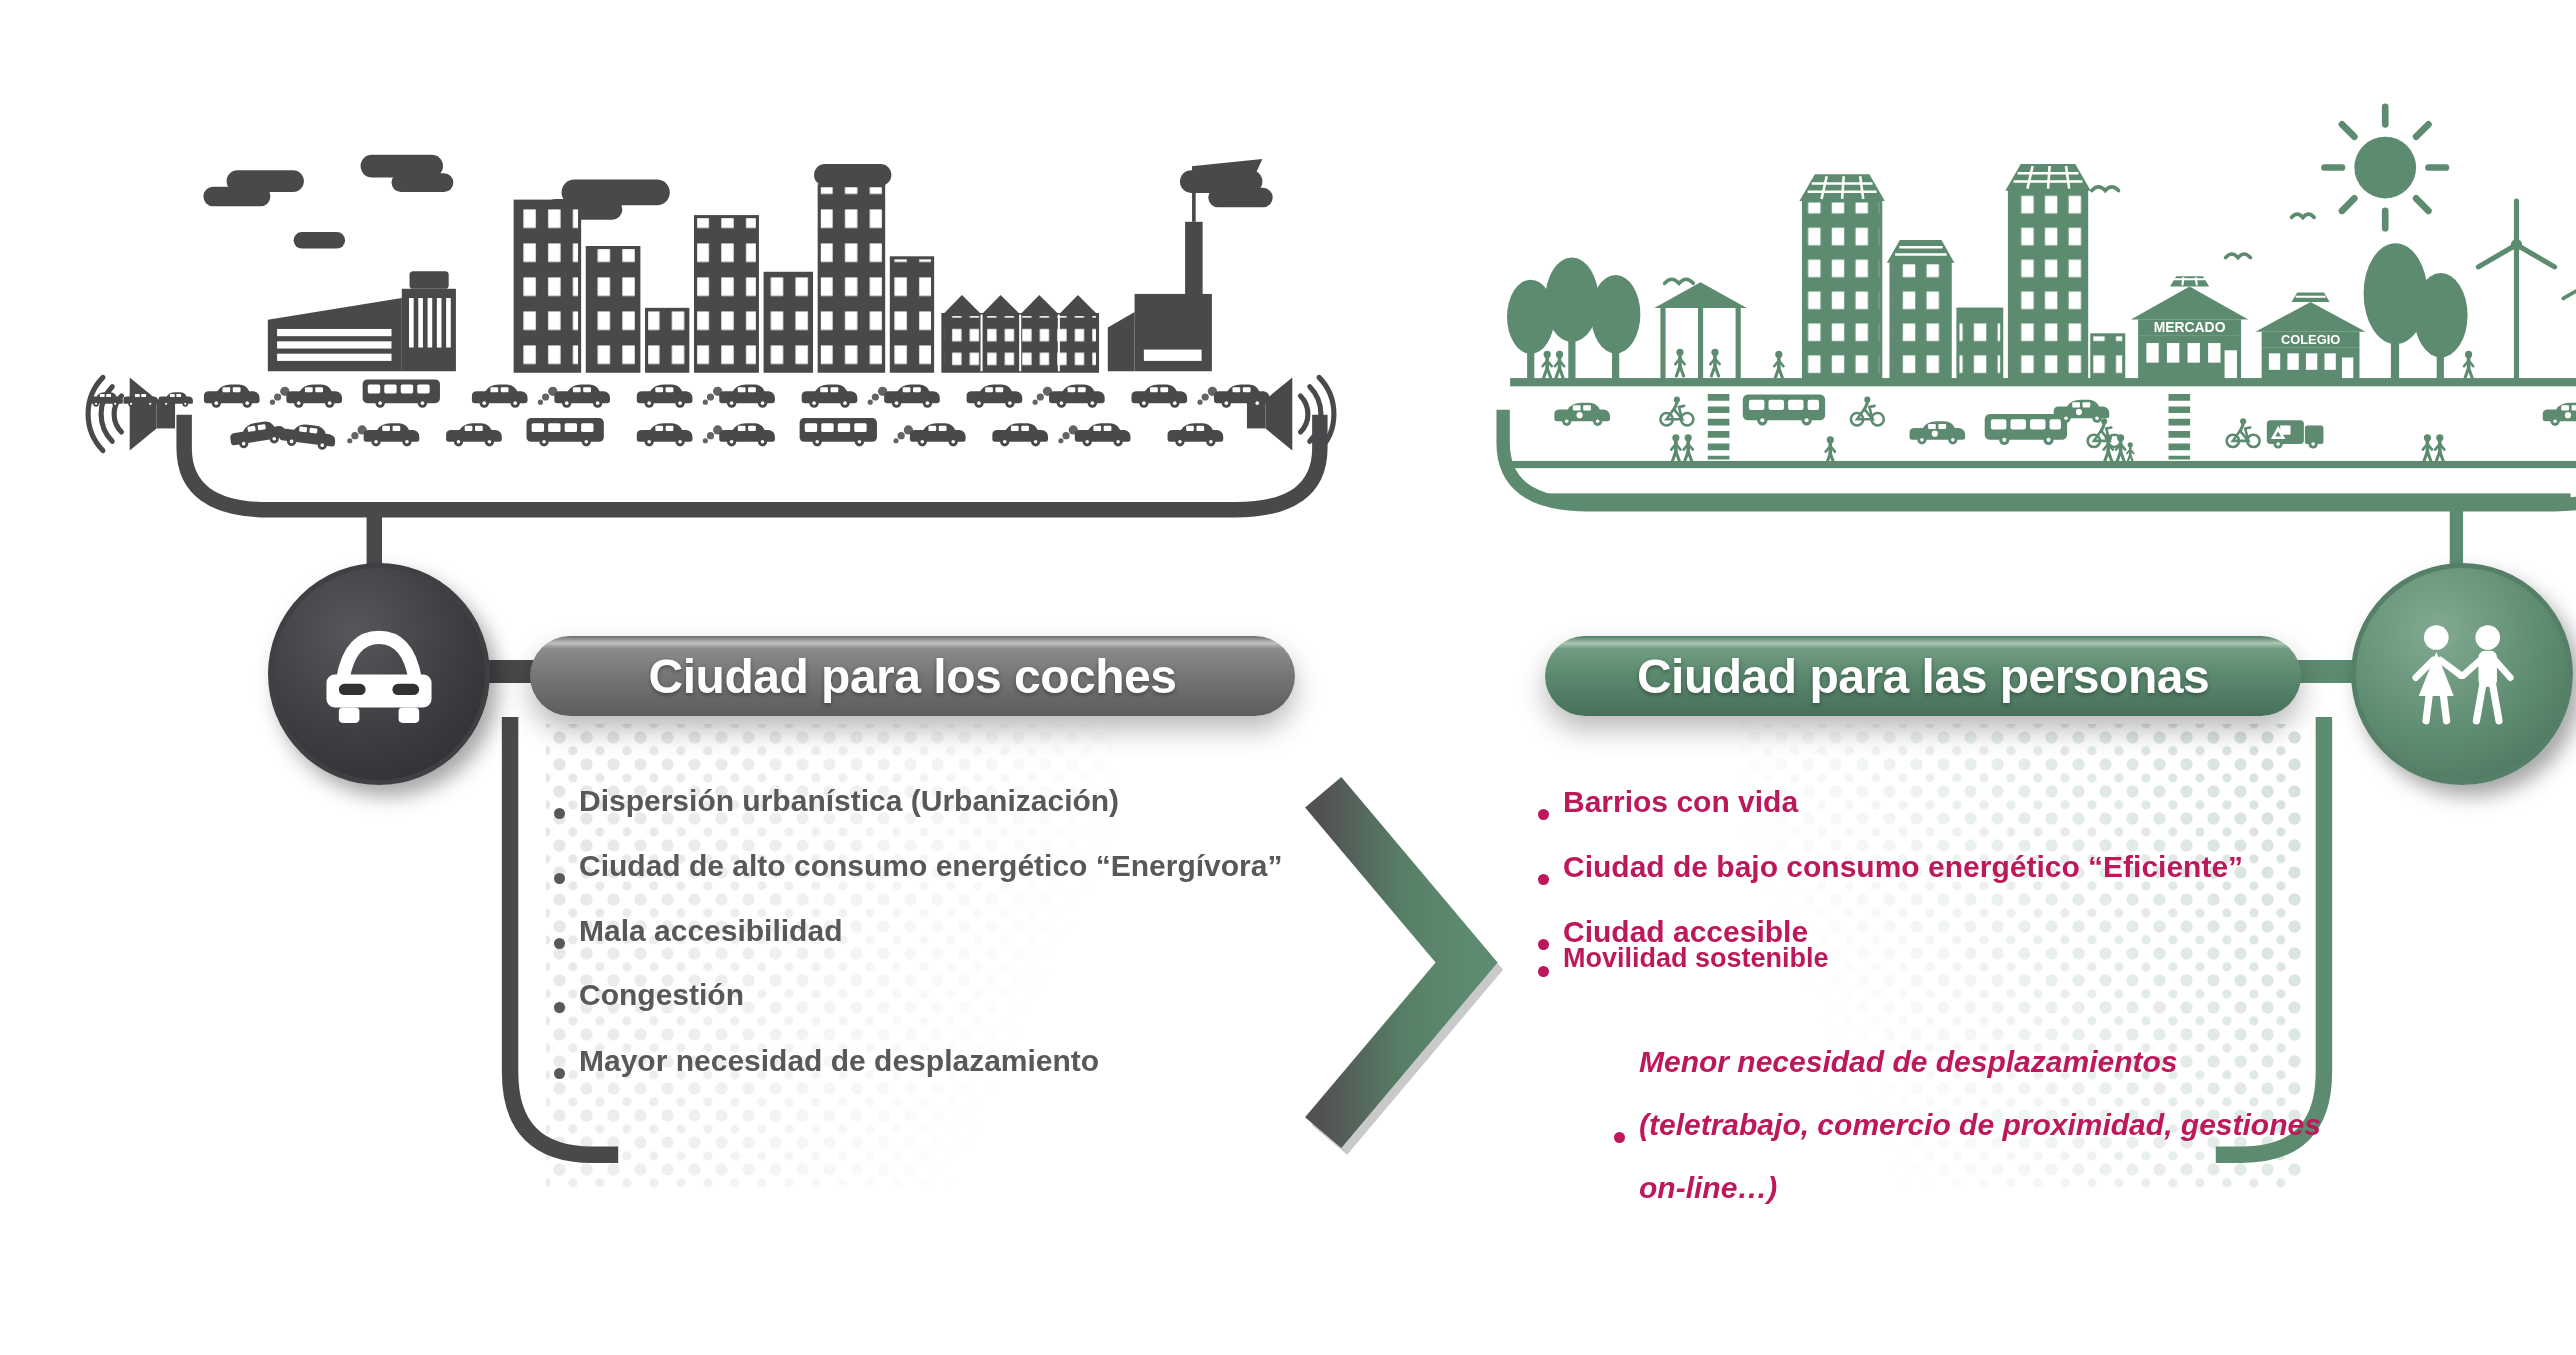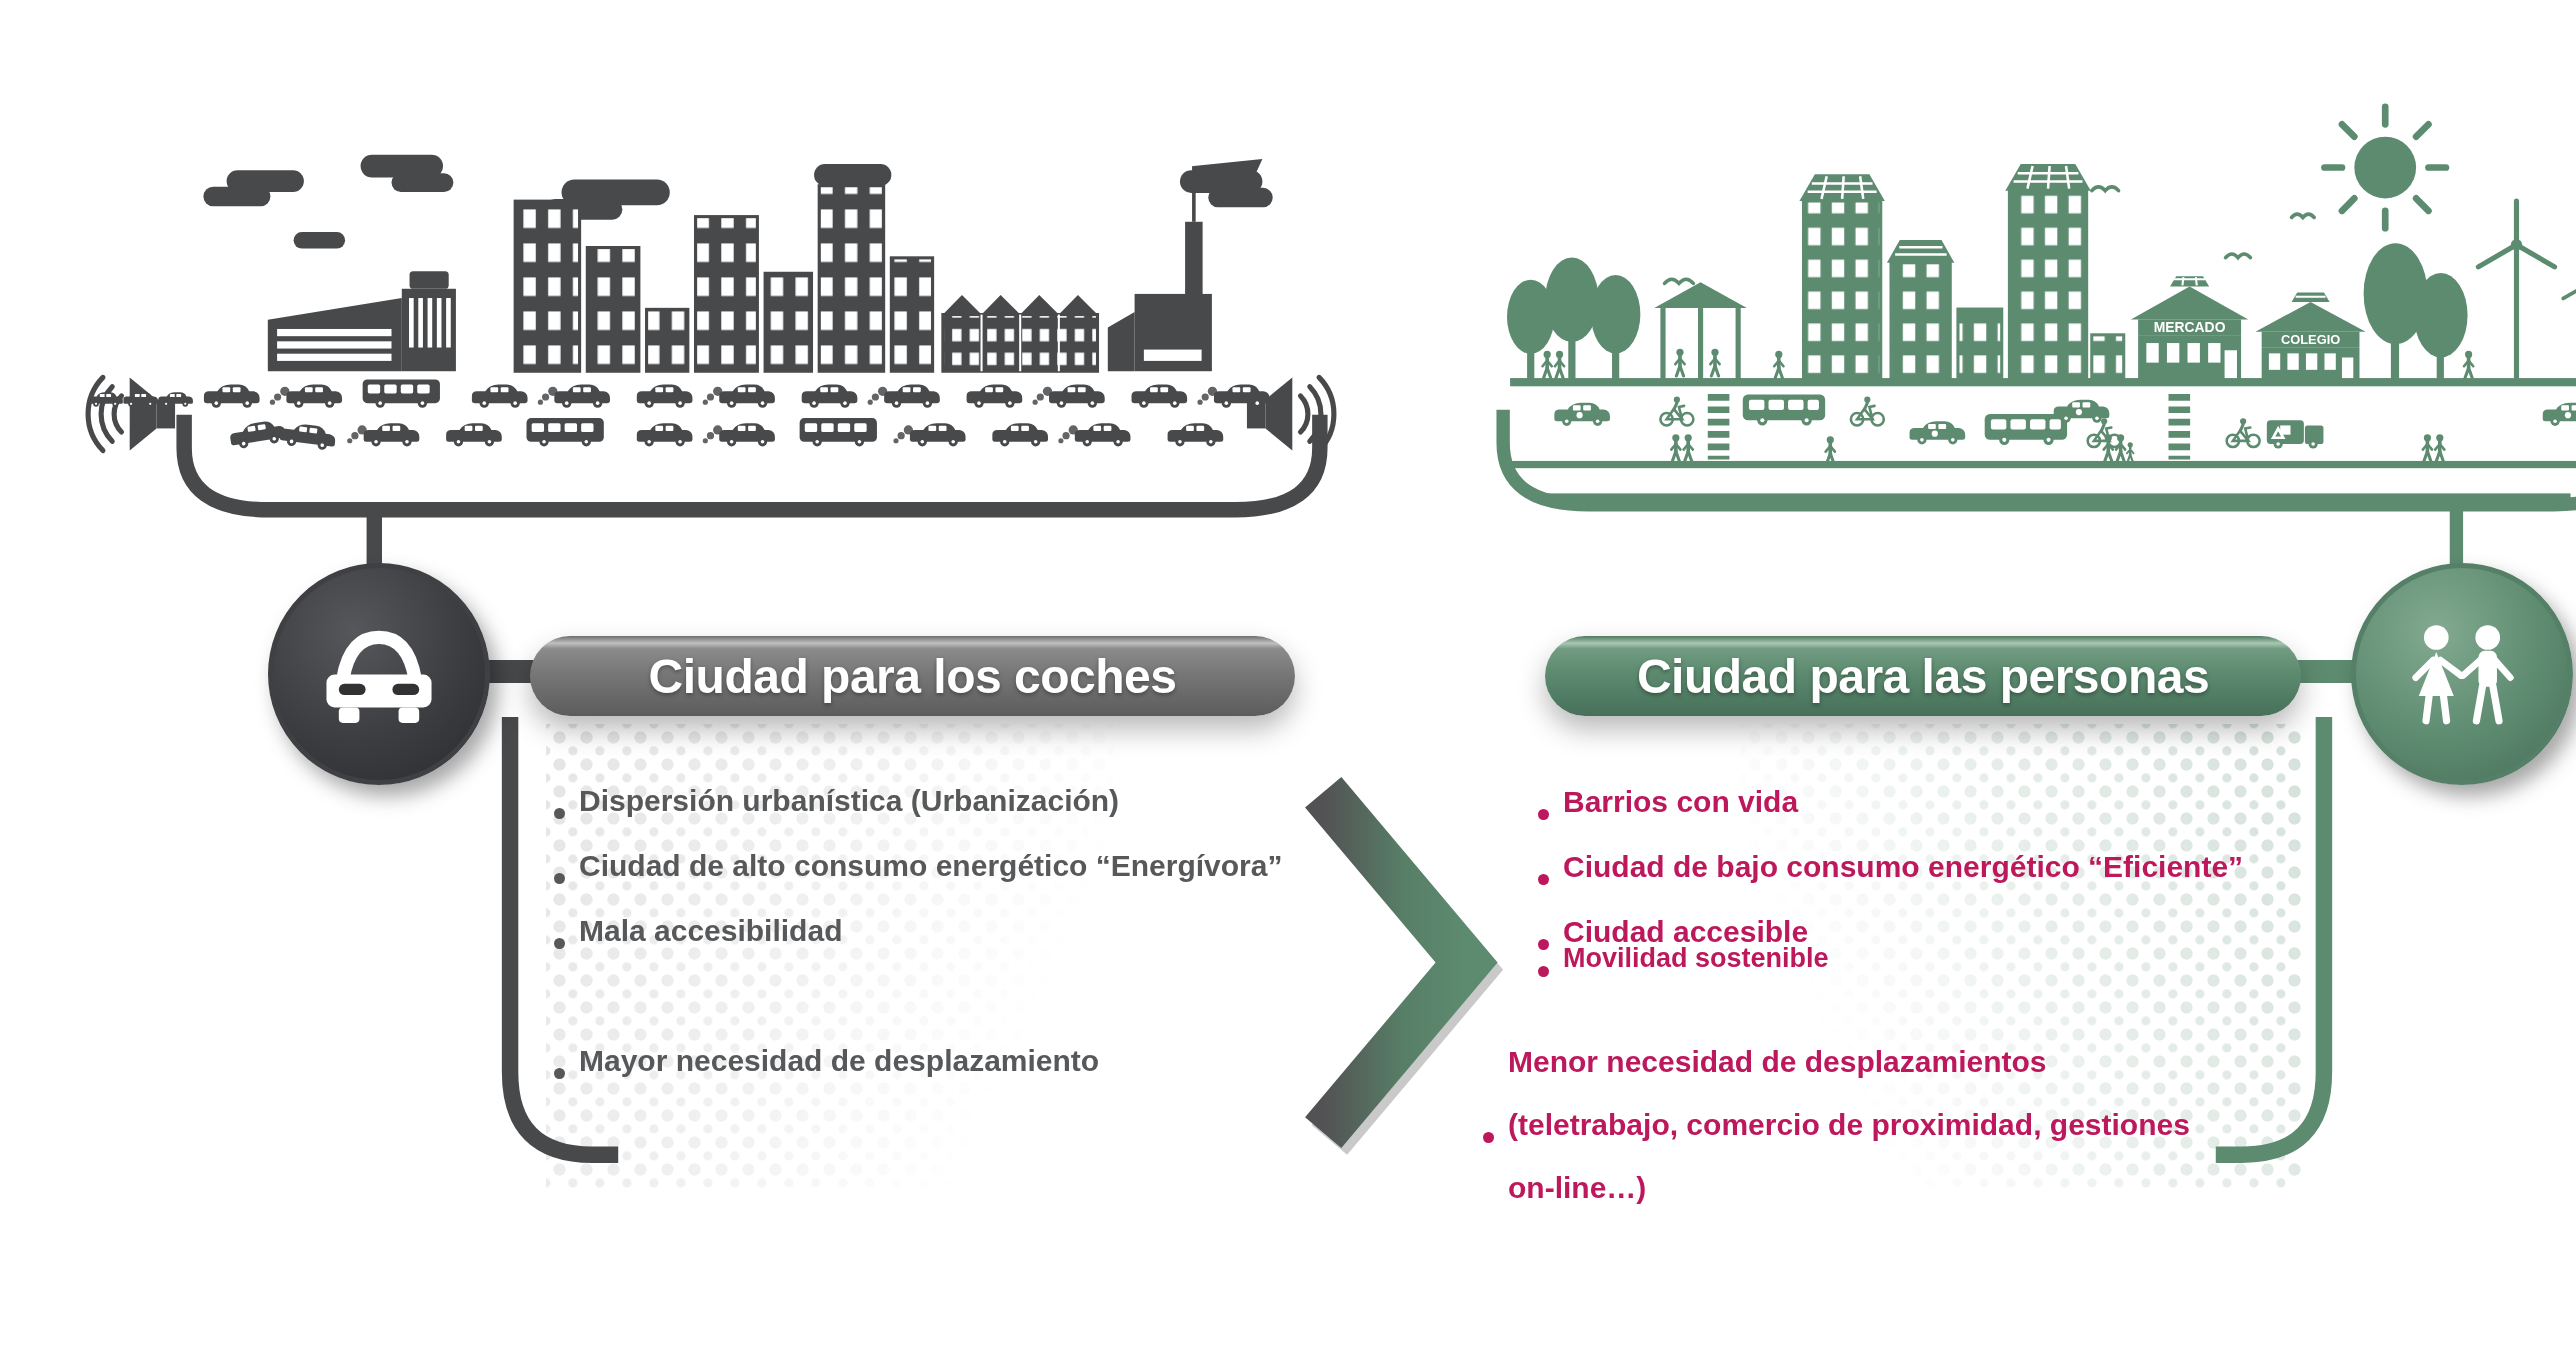--- a/index.html
+++ b/index.html
@@ -504,20 +504,26 @@
         <i></i>
       </span>
     <span class="btxt">Ciudad de alto consumo energético “Energívora”</span>
   </div>
   <div class="abs bullet bullet-gray" style="left:554px;top:899px;width:762px;">
     <span class="dot">
         <i></i>
       </span>
     <span class="btxt">Mala accesibilidad</span>
   </div>
+  <div class="abs bullet bullet-gray" style="left:554px;top:963px;width:762px;">
+    <span class="dot">
+        <i></i>
+      </span>
+    <span class="btxt">Congestión</span>
+  </div>
   <div class="abs bullet bullet-gray" style="left:554px;top:1029px;width:762px;">
     <span class="dot">
         <i></i>
       </span>
     <span class="btxt">Mayor necesidad de desplazamiento</span>
   </div>
 
   <div class="abs bullet bullet-green" style="left:1538px;top:770px;width:793px;">
     <span class="dot">
         <i></i>
@@ -535,21 +541,21 @@
         <i></i>
       </span>
     <span class="btxt">Ciudad de bajo consumo energético “Eficiente”</span>
   </div>
   <div class="abs bullet bullet-green" style="left:1538px;top:927px;width:793px;font-size:27px;">
     <span class="dot">
         <i></i>
       </span>
     <span class="btxt">Movilidad sostenible</span>
   </div>
-  <div class="abs bullet bullet-green" style="left:1483px;top:1030px;width:737px;">
+  <div class="abs bullet bullet-green" style="left:1614px;top:1030px;width:737px;font-style:italic;">
     <span class="dot">
         <i></i>
       </span>
     <span class="btxt">Menor necesidad de desplazamientos (teletrabajo, comercio de proximidad, gestiones on-line…)</span>
   </div>
 
 </div>
 
 
 </body></html>

